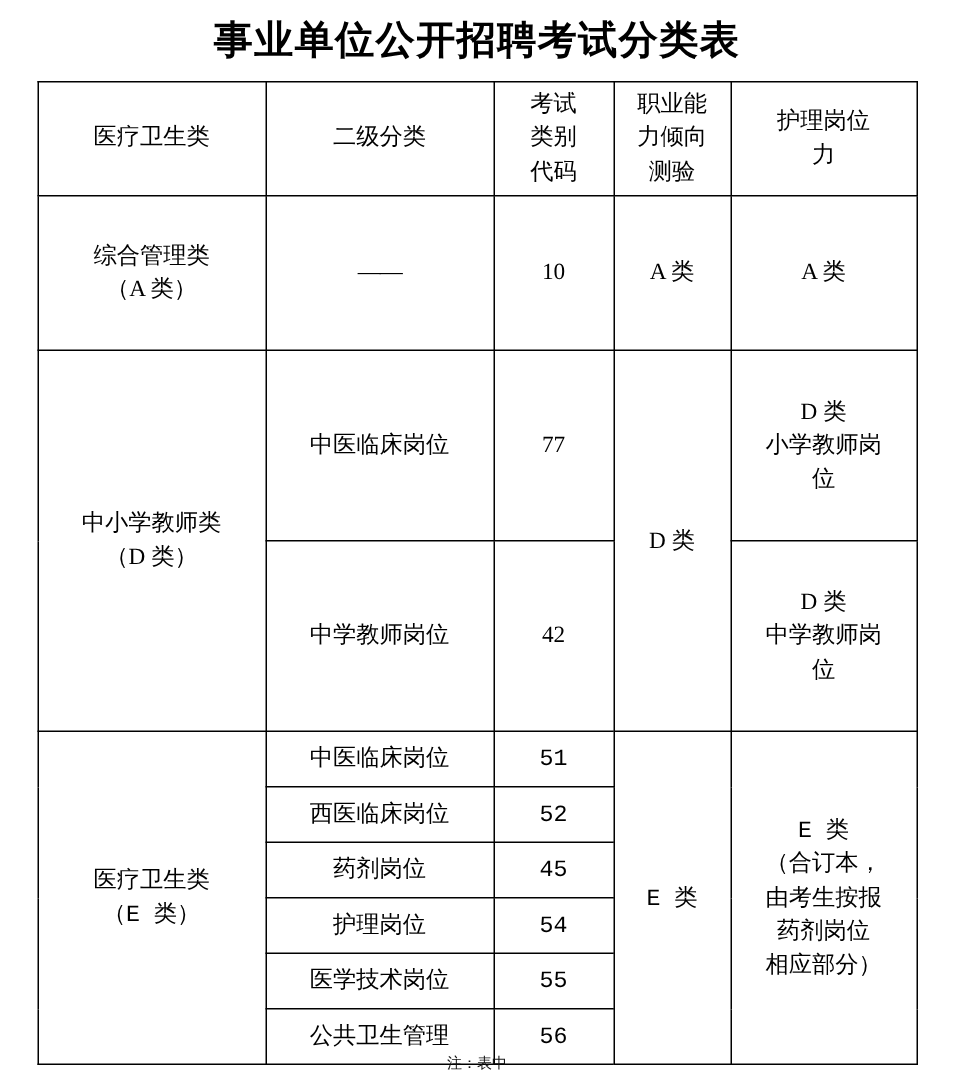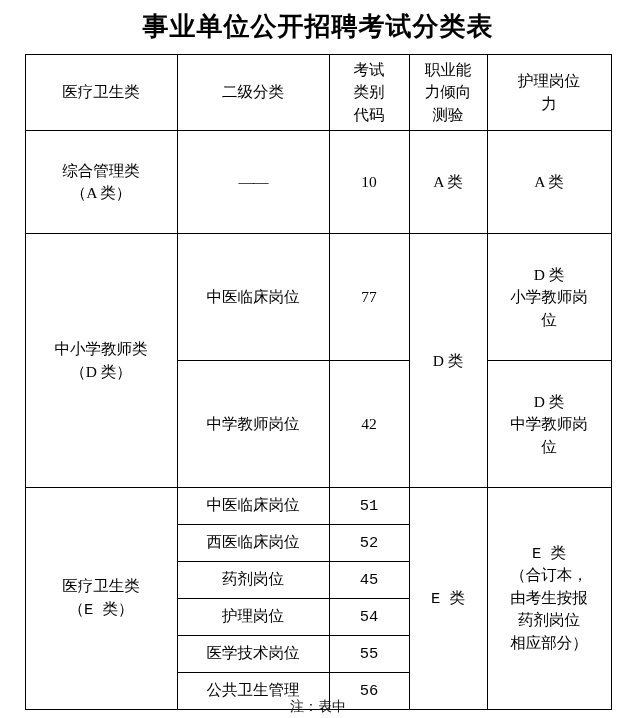--- a/index.html
+++ b/index.html
@@ -75,21 +75,21 @@
   }
   .wrapnote {
     line-height: 1.5;
   }
   .footnote {
     position: absolute;
     bottom: 2px;
     left: 0;
     width: 636px;
     text-align: center;
-    font-size: 14px;
+    font-size: 10px;
     color: #111111;
     overflow: hidden;
     white-space: nowrap;
   }
 </style>
 </head>
 <body>
 
 <div class="page">
 

